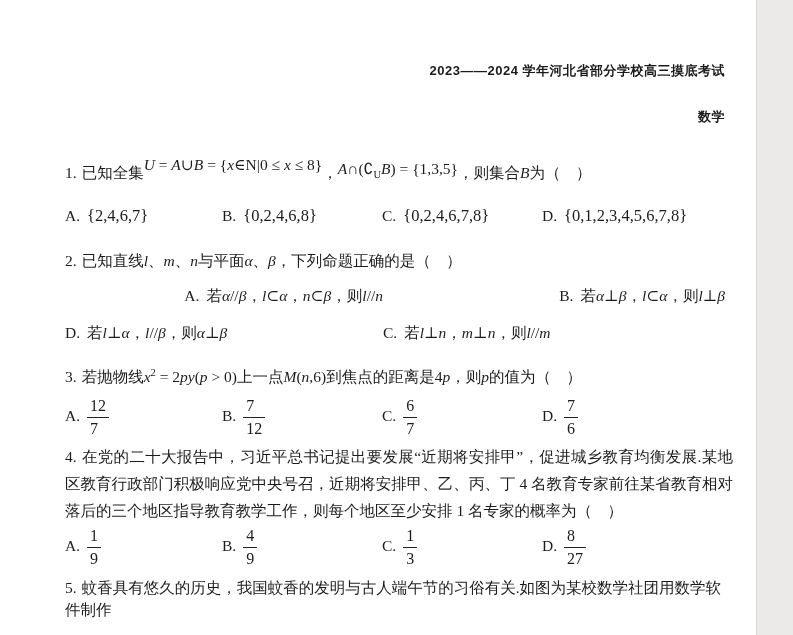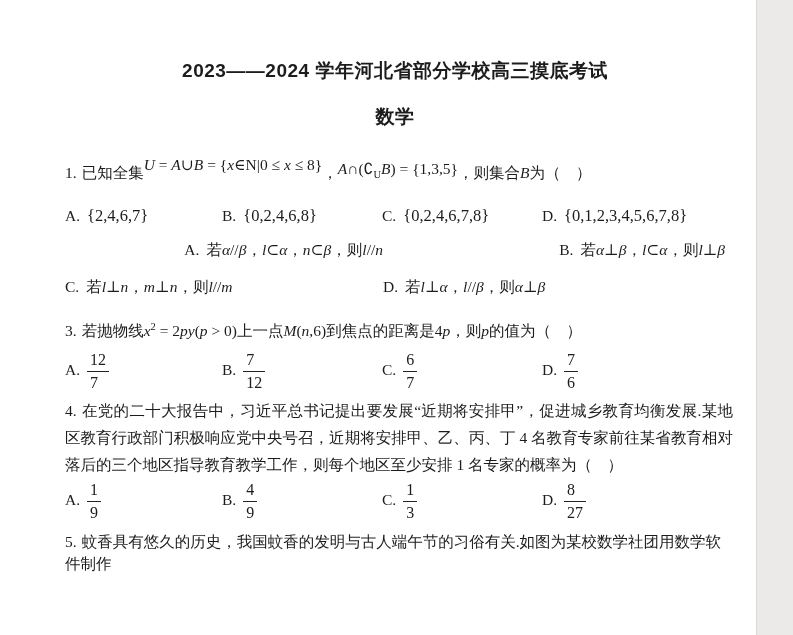--- a/index.html
+++ b/index.html
@@ -5,21 +5,21 @@
   html,body{margin:0;padding:0;}
   body{
     width:793px;height:635px;overflow:hidden;position:relative;
     background:#ffffff;color:#1c1c1c;
     font-family:"Liberation Serif","DejaVu Serif",serif;
   }
   .edge{position:absolute;right:0;top:0;width:36px;height:635px;background:#eceae8;border-left:1px solid #dcd8d5;}
   .doc{position:relative;padding:58px 0 0 65px;width:660px;}
   .title{
     font-family:"Liberation Sans","DejaVu Sans",sans-serif;
-    font-weight:bold;font-size:19px;line-height:26px;text-align:center;letter-spacing:0.5px;
+    font-weight:bold;font-size:13px;line-height:26px;text-align:right;letter-spacing:0.5px;
   }
   .subject{margin-top:20px;}
   .instr{
     margin-top:12px;font-family:"Liberation Sans","DejaVu Sans",sans-serif;
     font-weight:bold;font-size:16px;line-height:26px;
   }
   .instr .nb{color:#5f7b8c;font-family:"Liberation Serif",serif;}
   .q{font-size:15.5px;line-height:22px;}
   .qn{margin-right:5px;}
   .m{font-style:italic;}
@@ -61,27 +61,30 @@
     <div class="q" id="q1">
       <span class="t qn">1.</span><span><span>已知全集</span><span class="m r1">U</span><span class="t r1"> = </span><span class="m r1">A</span><span class="t r1">∪</span><span class="m r1">B</span><span class="t r1"> = {</span><span class="m r1">x</span><span class="t r1">∈N</span><span class="t r1">|</span><span class="t r1">0 ≤ </span><span class="m r1">x</span><span class="t r1"> ≤ 8}</span><span>，</span><span class="m r2">A</span><span class="t r2">∩(∁</span><span class="t dn r2">U</span><span class="m r2">B</span><span class="t r2">) = {1,3,5}</span><span>，则集合</span><span class="m">B</span><span>为（　）</span></span>
     </div>
     <div class="opts4" id="q1opts">
       <span class="opt"><span class="lbl t">A.</span><span><span class="set">{2,4,6,7}</span></span></span>
       <span class="opt"><span class="lbl t">B.</span><span><span class="set">{0,2,4,6,8}</span></span></span>
       <span class="opt"><span class="lbl t">C.</span><span><span class="set">{0,2,4,6,7,8}</span></span></span>
       <span class="opt"><span class="lbl t">D.</span><span><span class="set">{0,1,2,3,4,5,6,7,8}</span></span></span>
     </div>
 
+    <div class="q" id="q2">
+      <span class="t qn">2.</span><span><span>已知直线</span><span class="m">l</span><span>、</span><span class="m">m</span><span>、</span><span class="m">n</span><span>与平面</span><span class="m">α</span><span>、</span><span class="m">β</span><span>，下列命题正确的是（　）</span></span>
+    </div>
     <div class="opts2" id="q2optsAB">
       <span class="opt"><span class="lbl t">A.</span><span><span>若</span><span class="m">α</span><span class="t">//</span><span class="m">β</span><span>，</span><span class="m">l</span><span class="t">⊂</span><span class="m">α</span><span>，</span><span class="m">n</span><span class="t">⊂</span><span class="m">β</span><span>，则</span><span class="m">l</span><span class="t">//</span><span class="m">n</span></span></span>
       <span class="opt"><span class="lbl t">B.</span><span><span>若</span><span class="m">α</span><span class="t">⊥</span><span class="m">β</span><span>，</span><span class="m">l</span><span class="t">⊂</span><span class="m">α</span><span>，则</span><span class="m">l</span><span class="t">⊥</span><span class="m">β</span></span></span>
     </div>
     <div class="opts2" id="q2optsCD">
+      <span class="opt"><span class="lbl t">D.</span><span><span>若</span><span class="m">l</span><span class="t">⊥</span><span class="m">α</span><span>，</span><span class="m">l</span><span class="t">//</span><span class="m">β</span><span>，则</span><span class="m">α</span><span class="t">⊥</span><span class="m">β</span></span></span>
       <span class="opt"><span class="lbl t">C.</span><span><span>若</span><span class="m">l</span><span class="t">⊥</span><span class="m">n</span><span>，</span><span class="m">m</span><span class="t">⊥</span><span class="m">n</span><span>，则</span><span class="m">l</span><span class="t">//</span><span class="m">m</span></span></span>
-      <span class="opt"><span class="lbl t">D.</span><span><span>若</span><span class="m">l</span><span class="t">⊥</span><span class="m">α</span><span>，</span><span class="m">l</span><span class="t">//</span><span class="m">β</span><span>，则</span><span class="m">α</span><span class="t">⊥</span><span class="m">β</span></span></span>
     </div>
 
     <div class="q" id="q3">
       <span class="t qn">3.</span><span><span>若抛物线</span><span class="m">x</span><span class="t up">2</span><span class="t"> = 2</span><span class="m">py</span><span class="t">(</span><span class="m">p</span><span class="t"> &gt; 0)</span><span>上一点</span><span class="m">M</span><span class="t">(</span><span class="m">n</span><span class="t">,6)</span><span>到焦点的距离是</span><span class="t">4</span><span class="m">p</span><span>，则</span><span class="m">p</span><span>的值为（　）</span></span>
     </div>
     <div class="opts4" id="q3opts">
       <span class="opt"><span class="lbl t">A.</span><span><span class="frac"><span class="num">12</span><span class="den">7</span></span></span></span>
       <span class="opt"><span class="lbl t">B.</span><span><span class="frac"><span class="num">7</span><span class="den">12</span></span></span></span>
       <span class="opt"><span class="lbl t">C.</span><span><span class="frac"><span class="num">6</span><span class="den">7</span></span></span></span>
       <span class="opt"><span class="lbl t">D.</span><span><span class="frac"><span class="num">7</span><span class="den">6</span></span></span></span>

